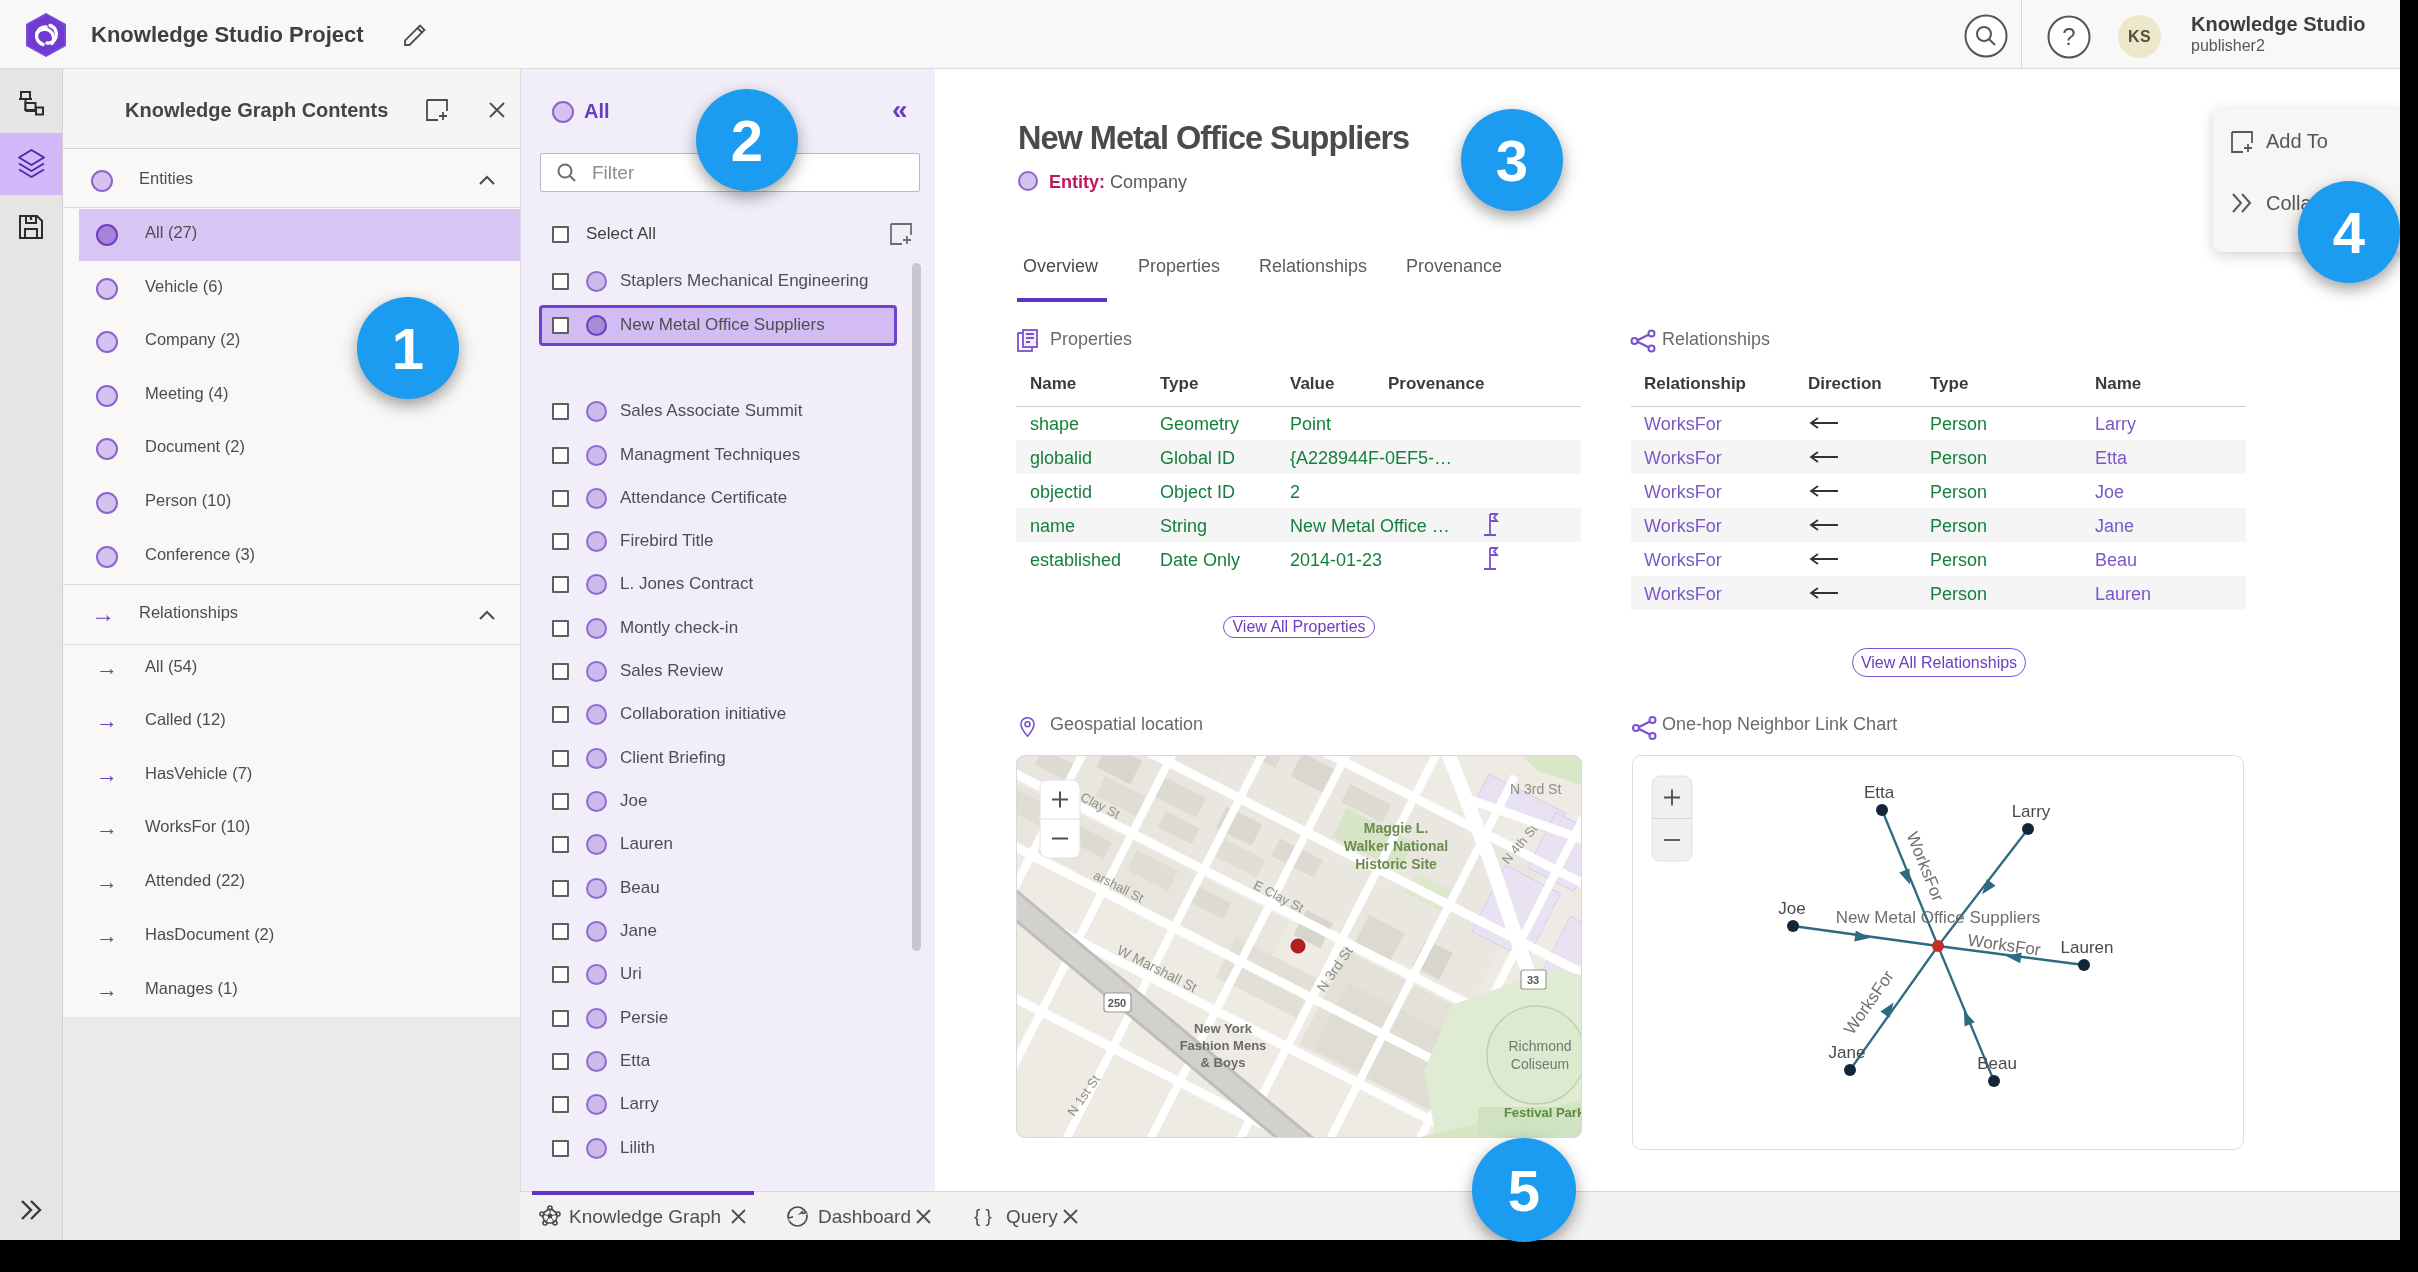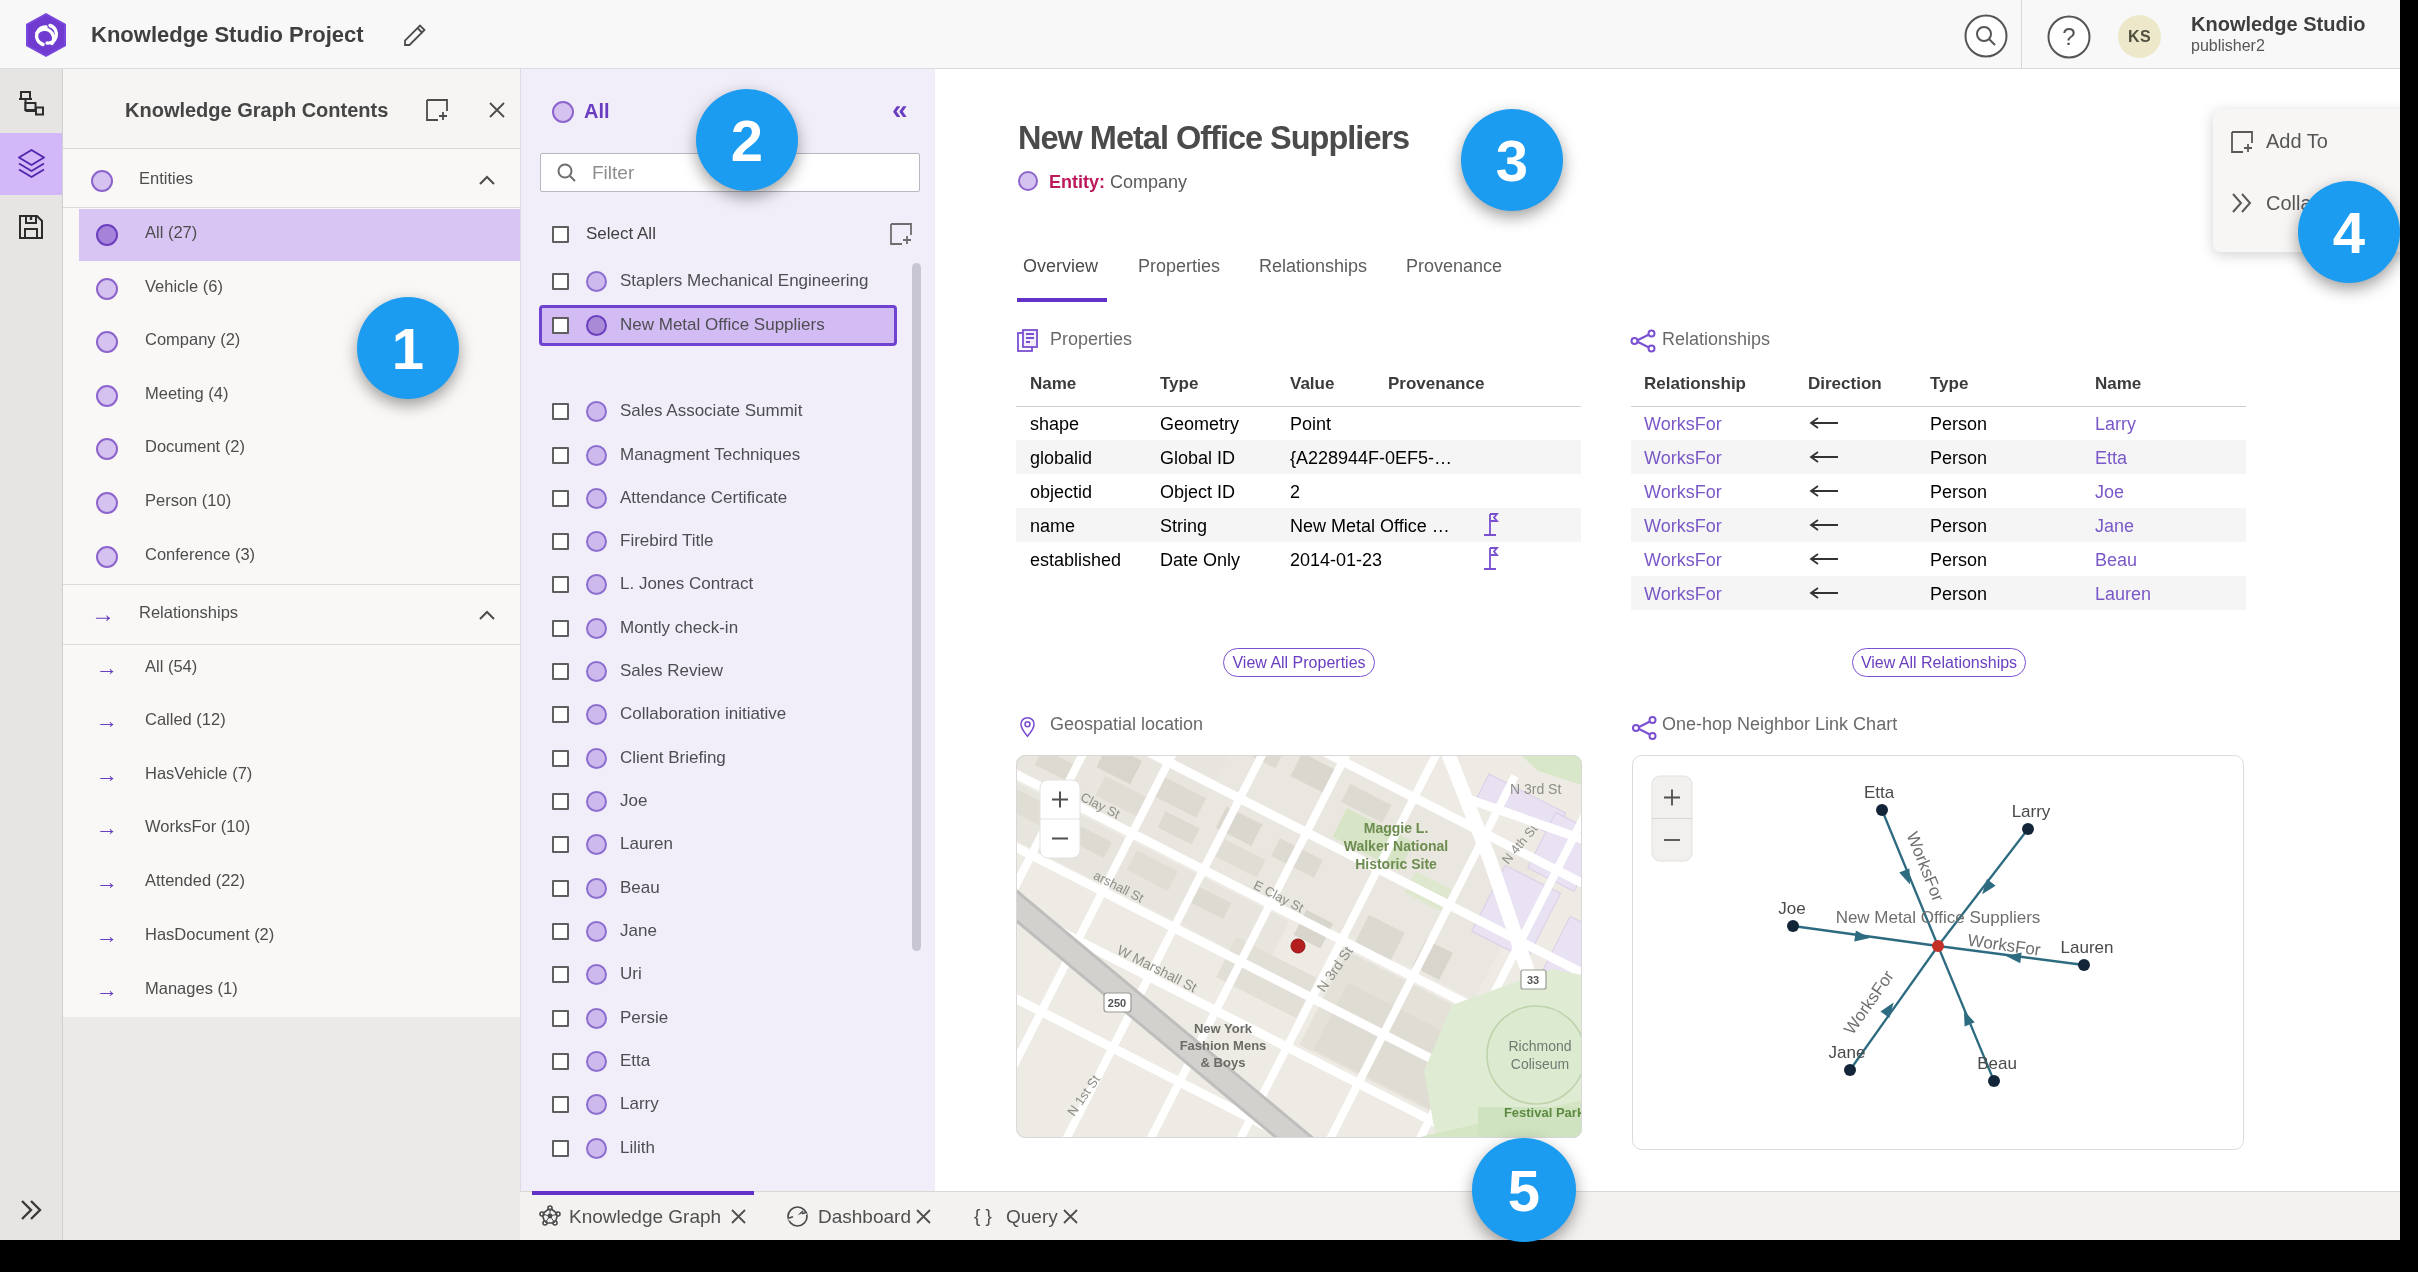--- a/index.html
+++ b/index.html
@@ -15,21 +15,21 @@
   .rail{left:0;top:69px;width:62px;height:1171px;background:#e7e5e4;border-right:1px solid #d2d0cf;z-index:4;}
   .panel1{left:63px;top:69px;width:457px;height:1171px;background:#eceae8;z-index:3;}
   .panel2{left:520px;top:69px;width:414px;height:1122px;background:#f1eefa;border-left:1px solid #dddbe6;z-index:3;}
   .main{left:934px;top:69px;width:1466px;height:1122px;background:#fff;z-index:2;}
   .tabbar{left:520px;top:1191px;width:1880px;height:49px;background:#f4f2f1;border-top:1px solid #dad8d6;z-index:4;}
   .hl{background:#d8c5f3;}
   .ecirc{border-radius:50%;background:#d5c2f0;border:2px solid #8c64cc;box-sizing:border-box;}
   .ecirc.sel{background:#a682d8;border-color:#6b3fc0;}
   .lbl{color:#4d4d4d;font-size:16.5px;white-space:nowrap;}
   .stripe{background:#f5f5f5;}
-  .tcell{font-size:18px;color:#000000;white-space:nowrap;}
+  .tcell{font-size:18px;color:#15803d;white-space:nowrap;}
   .th{font-size:17px;font-weight:bold;color:#3b3b3b;white-space:nowrap;}
   .plink{color:#7a58c8;}
   .pillbtn{border:1.5px solid #7a4fd0;border-radius:15px;color:#6a3fc0;
            display:flex;align-items:center;justify-content:center;background:#fff;box-sizing:border-box;font-size:16px;}
   .sechdr{font-size:18px;color:#6a6a6a;white-space:nowrap;}
   .p2row{position:absolute;left:552px;height:38px;display:flex;align-items:center;z-index:6;}
   .cb2{width:17px;height:17px;border:2px solid #5f5f5f;background:#fff;border-radius:1px;box-sizing:border-box;margin-right:17px;flex:none;}
   .cc{width:21px;height:21px;border-radius:50%;background:#cdb9ec;border:2px solid #8b6ed0;box-sizing:border-box;margin-right:13px;flex:none;}
   .tx{font-size:17px;color:#4e4e52;white-space:nowrap;}
 </style>
@@ -342,21 +342,21 @@
       <path d="M12,4 L12,25 M6,25 L18,25"></path>
         <path d="M12,4 L19,4 L16,7.5 L19,11 L12,11"></path>
     </g>
   </svg>
   <svg class="abs" style="left:1478px;top:544px;z-index:6;" width="24" height="28" viewBox="0 0 24 28">
     <g stroke="#7a4fd0" stroke-width="1.8" fill="none">
       <path d="M12,4 L12,25 M6,25 L18,25"></path>
         <path d="M12,4 L19,4 L16,7.5 L19,11 L12,11"></path>
     </g>
   </svg>
-  <div class="abs pillbtn" style="left:1223px;top:648px;width:152px;height:29px;z-index:6;">View All Properties</div>
+  <div class="abs pillbtn" style="left:1223px;top:616px;width:152px;height:22px;z-index:6;">View All Properties</div>
 
   <div class="abs stripe" style="left:1631px;top:440px;width:615px;height:34px;z-index:4;"></div>
   <div class="abs stripe" style="left:1631px;top:508px;width:615px;height:34px;z-index:4;"></div>
   <div class="abs stripe" style="left:1631px;top:576px;width:615px;height:34px;z-index:4;"></div>
   <div class="abs th" style="left:1644px;top:374px;z-index:6;">Relationship</div>
   <div class="abs th" style="left:1808px;top:374px;z-index:6;">Direction</div>
   <div class="abs th" style="left:1930px;top:374px;z-index:6;">Type</div>
   <div class="abs th" style="left:2095px;top:374px;z-index:6;">Name</div>
   <div class="abs" style="left:1631px;top:406px;width:615px;height:1px;background:#cfcfcf;z-index:5;"></div>
   <div class="abs tcell plink" style="left:1644px;top:414px;z-index:6;">WorksFor</div>

